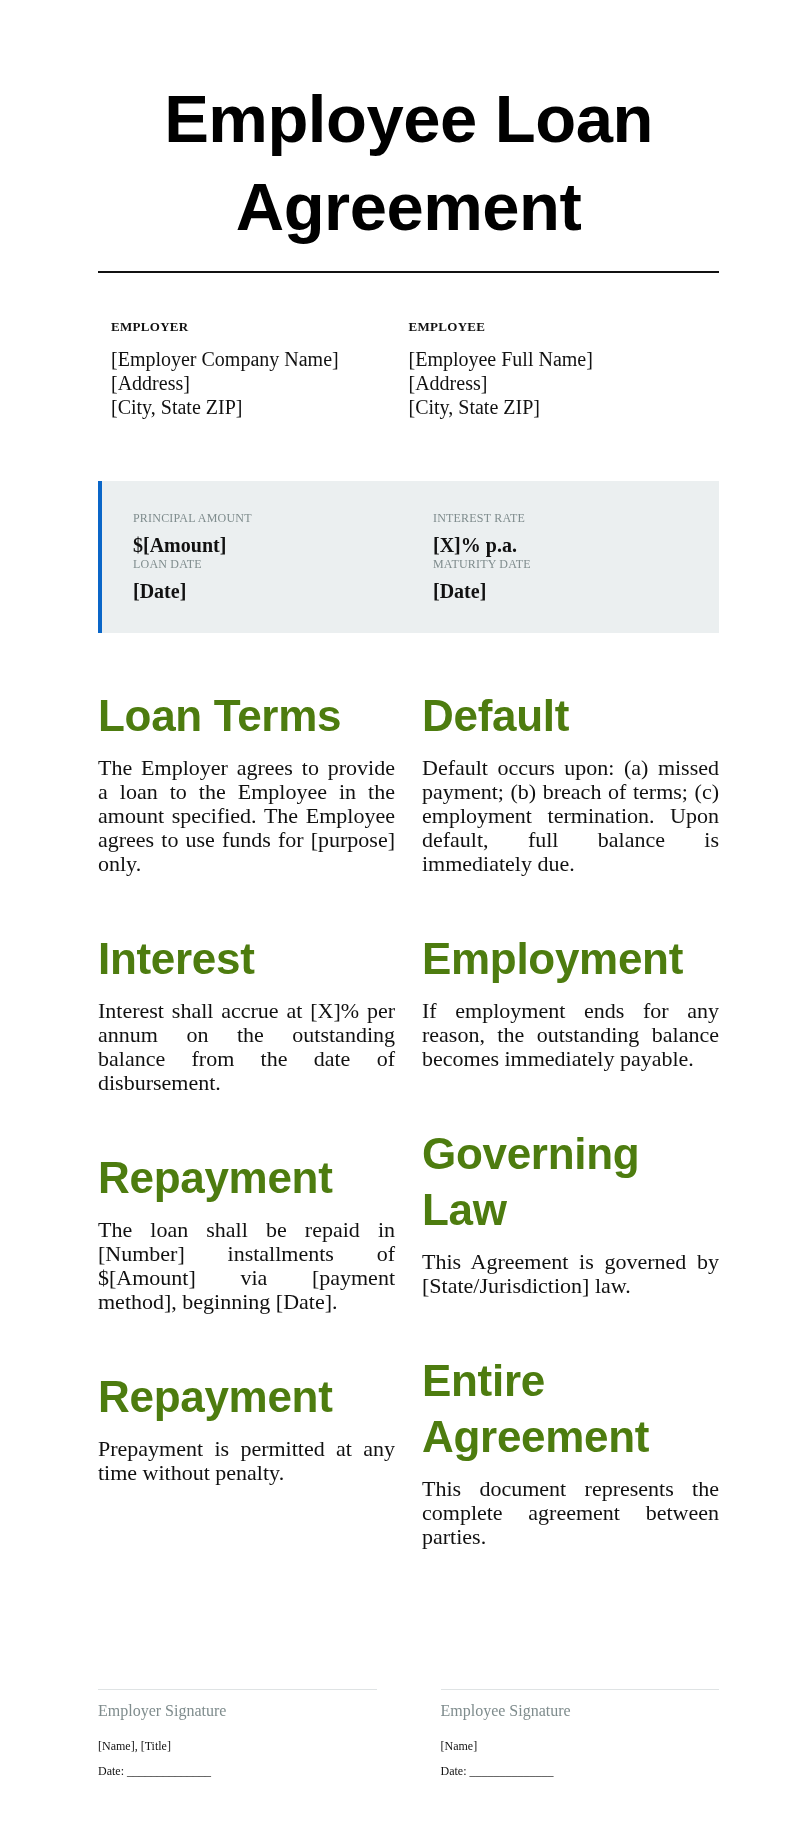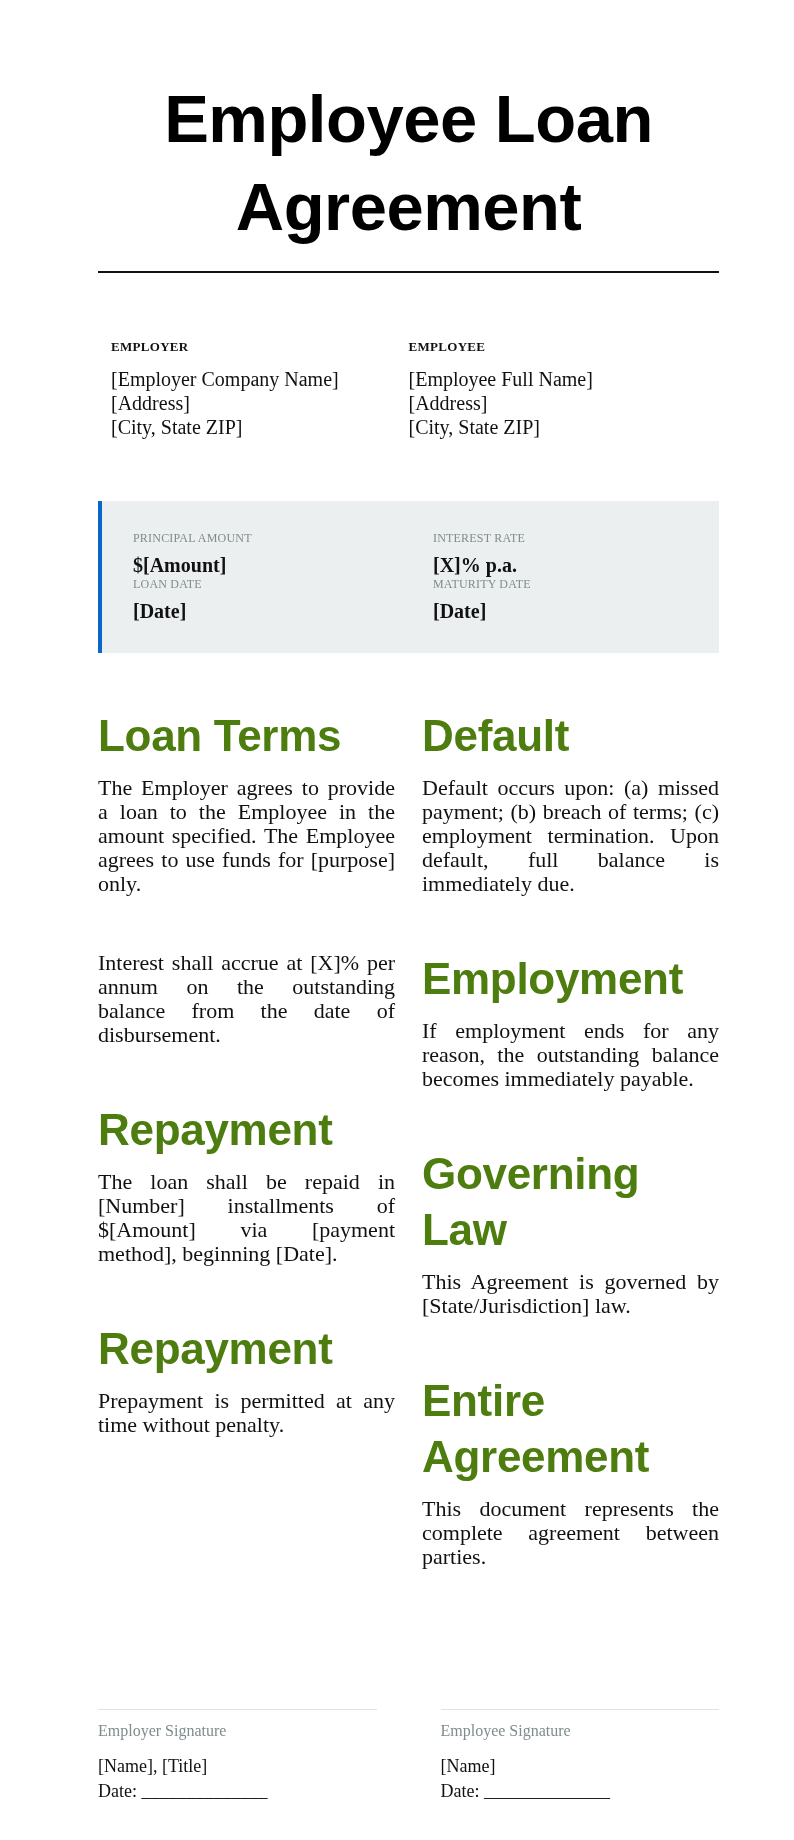--- a/index.html
+++ b/index.html
@@ -4,21 +4,21 @@
 <style>
   html, body { margin: 0; padding: 0; background: #ffffff; }
   body { width: 794px; min-height: 1840px; font-family: "DejaVu Serif", "Liberation Serif", serif; color: #111; }
   .page { padding: 75px 75px 60px 98px; box-sizing: border-box; width: 794px; }
   .title {
     font-family: "Liberation Sans", sans-serif; font-weight: 700;
     font-size: 67px; line-height: 88px; text-align: center; margin: 0;
     letter-spacing: -0.5px; color: #000;
   }
   .title-rule { border: 0; border-top: 2px solid #111; margin: 20px 0 0 0; }
-  .parties { display: flex; padding: 0 13px; margin-top: 66px; }
+  .parties { display: flex; padding: 0 13px; margin-top: 46px; }
   .party { flex: 1; }
   .party-label { font-family: "Liberation Serif", serif; font-weight: 700; font-size: 13px; letter-spacing: 0.3px; margin-bottom: 12px; }
   .party-line { font-family: "Liberation Serif", serif; font-size: 20px; line-height: 24px; }
   .summary {
     margin-top: 62px; background: #ebeff0; border-left: 4px solid #0a66c8;
     padding: 30px 30px 30px 31px; display: grid; grid-template-columns: 300px 1fr; 
   }
   .sum-label { font-family: "Liberation Serif", serif; font-size: 12px; color: #7f8c8d; letter-spacing: 0.2px; margin-bottom: 8px; }
   .sum-value { font-family: "Liberation Serif", serif; font-size: 20px; font-weight: 700; color: #111; }
   .sections { display: flex; gap: 27px; margin-top: 55px; }
@@ -29,21 +29,21 @@
     line-height: 56px; margin: 0 0 12px 0; color: #4d7c0f; letter-spacing: -0.3px;
   }
   .section p {
     font-family: "Liberation Serif", serif; font-size: 22px; line-height: 24px;
     margin: 0; text-align: justify;
   }
   .signatures { display: flex; gap: 64px; margin-top: 85px; }
   .sig { flex: 1; }
   .sig-rule { border: 0; border-top: 1px solid #dfe3e4; margin: 0 0 12px 0; }
   .sig-label { font-family: "Liberation Serif", serif; font-size: 16px; color: #7f8c8d; margin-bottom: 14px; }
-  .sig-line { font-family: "Liberation Serif", serif; font-size: 18px; line-height: 25px; }
+  .sig-line { font-family: "Liberation Serif", serif; font-size: 12px; line-height: 25px; }
 </style>
 </head>
 <body>
 
 <div class="page">
   <h1 class="title">Employee Loan Agreement</h1>
   <hr class="title-rule">
 
   <div class="parties">
     <div class="party">
@@ -79,20 +79,21 @@
     </div>
   </div>
 
   <div class="sections">
     <div class="col">
       <div class="section">
         <h2>Loan Terms</h2>
         <p>The Employer agrees to provide a loan to the Employee in the amount specified. The Employee agrees to use funds for [purpose] only.</p>
       </div>
       <div class="section">
+        <h2>Interest</h2>
         <p>Interest shall accrue at [X]% per annum on the outstanding balance from the date of disbursement.</p>
       </div>
       <div class="section">
         <h2>Repayment</h2>
         <p>The loan shall be repaid in [Number] installments of $[Amount] via [payment method], beginning [Date].</p>
       </div>
       <div class="section">
         <h2>Repayment</h2>
         <p>Prepayment is permitted at any time without penalty.</p>
       </div>

